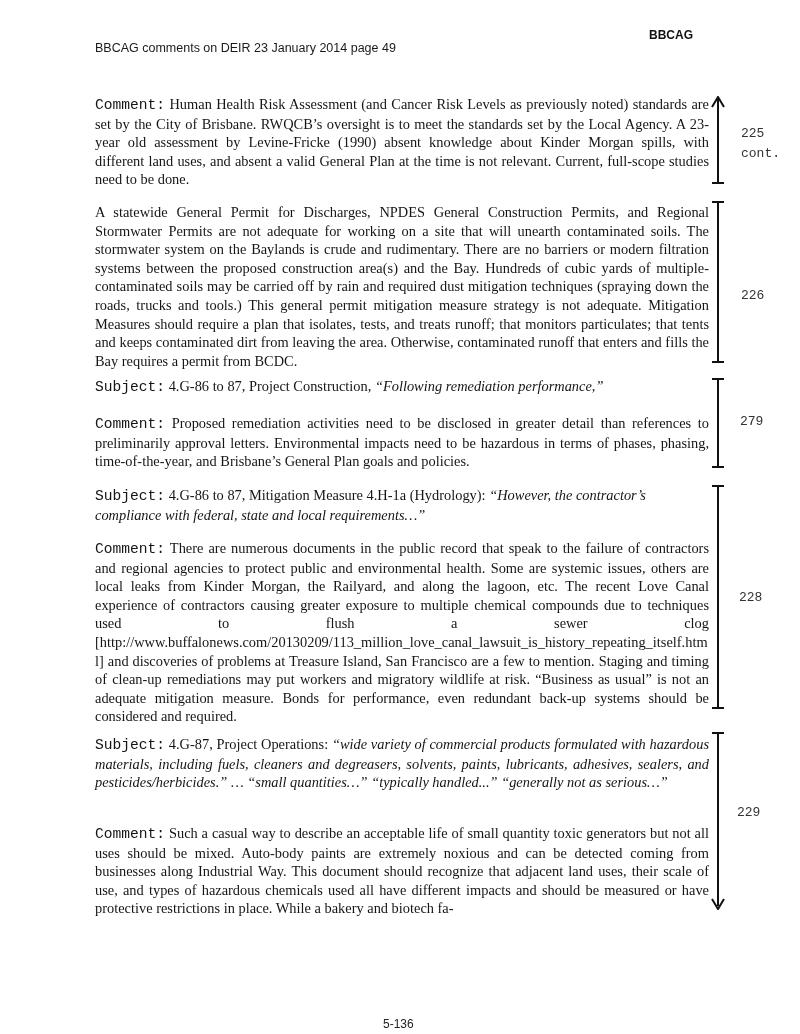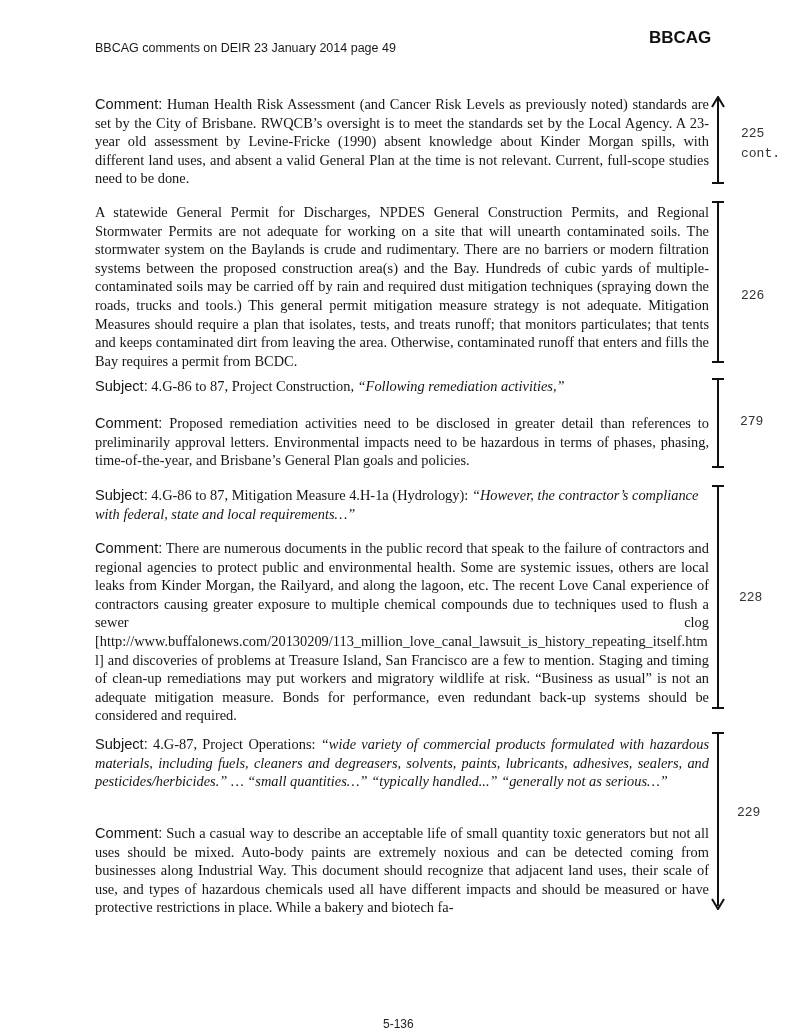--- a/index.html
+++ b/index.html
@@ -1,20 +1,20 @@
 <!DOCTYPE html>
 <html><head>
   <meta charset="utf-8">
   <style>
     html, body { margin: 0; padding: 0; background: #ffffff; }
     body { width: 800px; height: 1034px; position: relative; overflow: hidden; color: #111; }
     .hdr-left { position: absolute; left: 95px; top: 41px; font-family: "Liberation Sans", sans-serif; font-size: 12.5px; color: #1a1a1a; }
-    .hdr-right { position: absolute; left: 649px; top: 28px; font-family: "Liberation Sans", sans-serif; font-size: 17px; font-weight: bold; color: #111; }
+    .hdr-right { position: absolute; left: 649px; top: 28px; font-family: "Liberation Sans", sans-serif; font-size: 12px; font-weight: bold; color: #111; }
     .para { position: absolute; left: 95px; width: 614px; font-family: "Liberation Serif", serif; font-size: 14.4px; line-height: 18.6px; color: #151515; margin: 0; }
-    .lbl { font-family: Liberation Sans, sans-serif; font-size: 14.6px; }
+    .lbl { font-family: Liberation Mono, monospace; font-size: 14.6px; }
     .it { font-style: italic; }
     .num { position: absolute; font-family: "Liberation Mono", "DejaVu Sans Mono", monospace; font-size: 13px; color: #333; line-height: 20px; }
     .bracket { position: absolute; left: 717px; width: 2px; background: #111; }
     .cap-t, .cap-b { position: absolute; left: -5px; width: 12px; height: 2px; background: #111; }
     .cap-t { top: 0; }
     .cap-b { bottom: 0; }
     .arrow { position: absolute; left: -7px; width: 16px; height: 10px; }
     .arrow svg { display: block; }
     .footer { position: absolute; left: 383px; top: 973px; font-family: "Liberation Sans", sans-serif; font-size: 12px; color: #222; margin-top: 44px; }
   </style>
@@ -40,21 +40,21 @@
   <div>cont.</div>
 </div>
 
 <p class="para" style="top:203px; text-align:justify;">A statewide General Permit for Discharges, NPDES General Construction Permits, and Regional Stormwater Permits are not adequate for working on a site that will unearth contaminated soils. The stormwater system on the Baylands is crude and rudimentary.  There are no barriers or modern filtration systems between the proposed construction area(s) and the Bay. Hundreds of cubic yards of multiple-contaminated soils may be carried off by rain and required dust mitigation techniques (spraying down the roads, trucks and tools.)  This general permit mitigation measure strategy is not adequate.  Mitigation Measures should require a plan that isolates, tests, and treats runoff; that monitors particulates; that tents and keeps contaminated dirt from leaving the area. Otherwise, contaminated runoff that enters and fills the Bay requires a permit from BCDC.</p>
 <div class="bracket" style="top:201px; height:162px;">
   <div class="cap-t"></div>
   <div class="cap-b"></div>
 </div>
 <div class="num" style="left:741px; top:266px;margin-top:20px;">226</div>
 
-<p class="para" style="top:377px;"><span class="lbl">Subject:</span><span> 4.G-86 to 87, Project Construction, </span><span class="it">“Following remediation activities,”</span></p>
+<p class="para" style="top:377px;"><span class="lbl">Subject:</span><span> 4.G-86 to 87, Project Construction, </span><span class="it">“Following remediation performance,”</span></p>
 <p class="para" style="top:414px; text-align:justify;"><span class="lbl">Comment:</span><span> Proposed remediation activities need to be disclosed in greater detail than references to preliminarily approval letters.  Environmental impacts need to be hazardous in terms of phases, phasing, time-of-the-year, and Brisbane’s General Plan goals and policies.</span></p>
 <div class="bracket" style="top:378px; height:90px;">
   <div class="cap-t"></div>
   <div class="cap-b"></div>
 </div>
 <div class="num" style="left:740px; top:412px;">279</div>
 
 <p class="para" style="top:486px;"><span class="lbl">Subject:</span><span> 4.G-86 to 87, Mitigation Measure 4.H-1a (Hydrology): </span><span class="it">“However, the contractor’s compliance with federal, state and local requirements…”</span></p>
 <p class="para" style="top:539px; text-align:justify; word-break:break-word;"><span class="lbl">Comment:</span><span> There are numerous documents in the public record that speak to the failure of contractors and regional agencies to protect public and environmental health.  Some are systemic issues, others are local leaks from Kinder Morgan, the Railyard, and along the lagoon, etc.  The recent Love Canal experience of contractors causing greater exposure to multiple chemical compounds due to techniques used to flush a sewer clog [http://www.buffalonews.com/20130209/113_million_love_canal_lawsuit_is_history_repeating_itself.html] and discoveries of problems at Treasure Island, San Francisco are a few to mention. Staging and timing of clean-up remediations may put workers and migratory wildlife at risk. “Business as usual” is not an adequate mitigation measure.  Bonds for performance, even redundant back-up systems should be considered and required.</span></p>
 <div class="bracket" style="top:485px; height:224px;">

